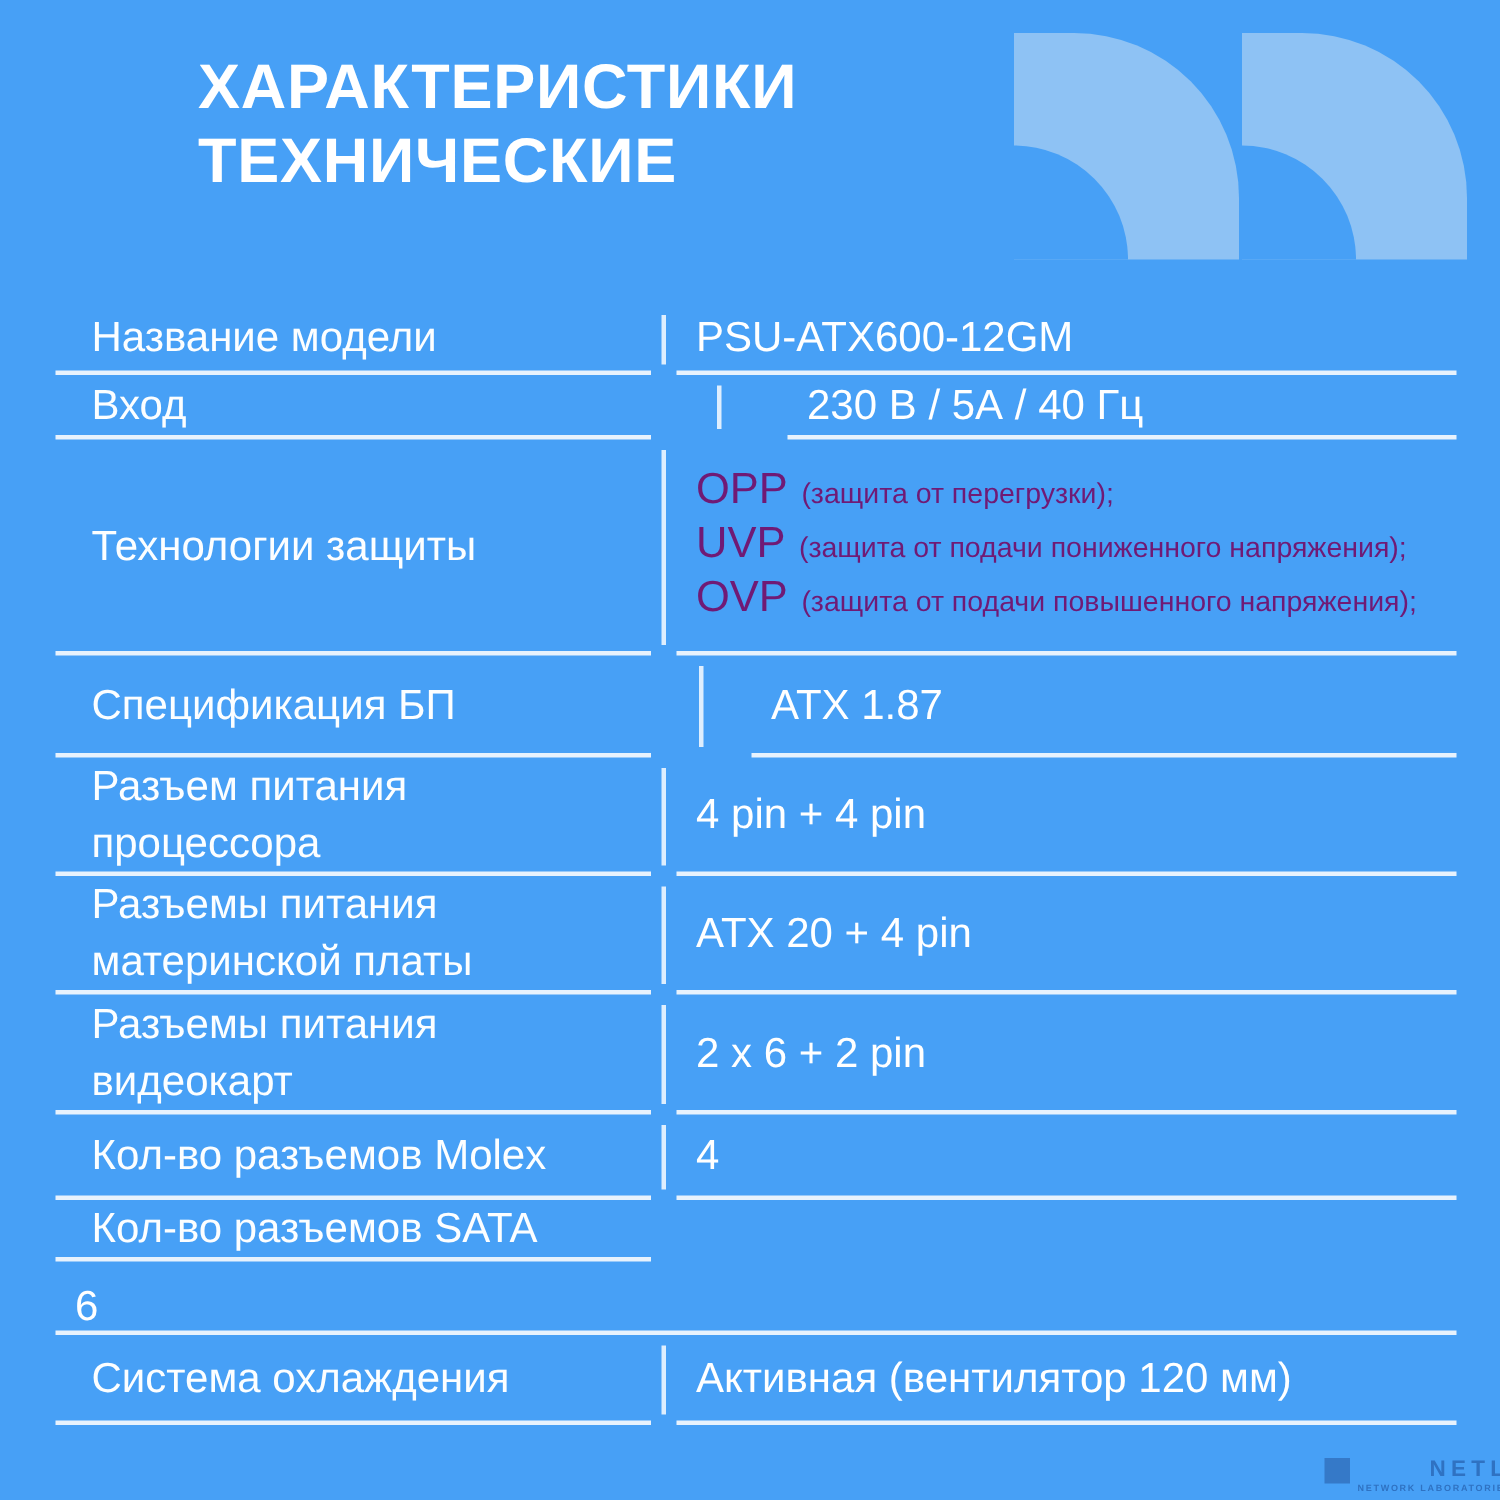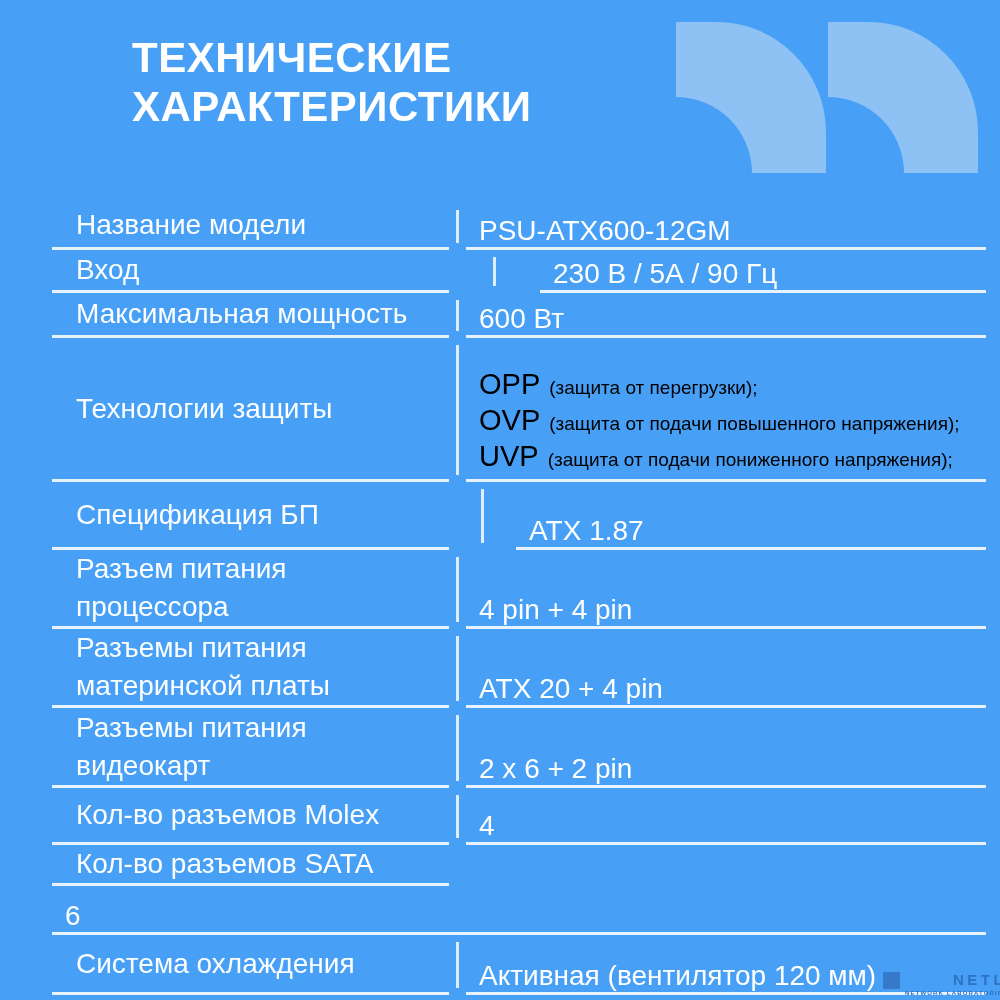--- a/index.html
+++ b/index.html
@@ -20,54 +20,54 @@
     position:absolute;top:22px;width:150px;height:151px;
     background:#8ec2f4;border-top-right-radius:110px;
   }
   .decor .notch{
     position:absolute;left:0;bottom:0;width:76px;height:76px;
     background:#47a0f6;border-top-right-radius:100%;
   }
   .d1{left:676px;}
   .d2{left:828px;}
   
-  .spec-table{position:absolute;left:52px;top:203px;width:934px;}
+  .spec-table{position:absolute;left:37px;top:203px;width:934px;}
   .row{display:flex;align-items:stretch;box-sizing:border-box;}
   .cell{
     border-bottom:3px solid #e7f2fd;
     display:flex;align-items:center;box-sizing:border-box;
   }
   .cell.left{width:397px;padding:0 40px 0 24px;}
-  .cell.right{flex:1;padding:0 0 0 13px;align-items:flex-end;}
+  .cell.right{flex:1;padding:0 0 0 13px;}
   .tick{width:3px;background:rgba(255,255,255,.82);margin:7px;}
   .label{color:#fcfeff;font-size:28px;line-height:38px;white-space:pre-line;}
   .value{color:#ffffff;font-size:28px;}
   .prot-wrap{padding:3px 0;}
-  .prot{display:flex;align-items:baseline;gap:9px;color:#000000;line-height:33px;}
+  .prot{display:flex;align-items:baseline;gap:9px;color:#701a75;line-height:33px;}
   .acr{font-size:29px;}
   .note{font-size:19px;}
   
   .logo{position:absolute;left:883px;top:971px;}
   .logo-row{display:flex;align-items:center;gap:5px;}
   .logo-square{width:17px;height:17px;background:#3579c8;}
   .logo-text{color:#2f72c2;font-weight:bold;font-size:15px;letter-spacing:3.5px;line-height:17px;margin-left:48px;}
   .logo-tm{color:#2f72c2;font-size:7px;vertical-align:top;font-weight:bold;}
   .logo-tagline{
     color:#2f72c2;font-size:6px;letter-spacing:1.15px;margin-top:1px;margin-left:22px;
     white-space:nowrap;font-weight:bold;
   }
 </style>
 </head>
 <body>
 
 <div class="canvas">
 
   <div class="title">
+    <span>ХАРАКТЕРИСТИКИ</span>
     <span>ТЕХНИЧЕСКИЕ</span>
-    <span>ХАРАКТЕРИСТИКИ</span>
   </div>
 
   <div class="decor d1">
     <div class="notch"></div>
   </div>
   <div class="decor d2">
     <div class="notch"></div>
   </div>
 
   <div class="spec-table">
@@ -79,50 +79,41 @@
         <div class="cell right">
           <span class="value">PSU-ATX600-12GM</span>
         </div>
       </div>
       <div class="row" style="min-height: 43px; gap: 37px;">
         <div class="cell left">
           <span class="label">Вход</span>
         </div>
         <div class="tick"></div>
         <div class="cell right">
-          <span class="value">230 В / 5А / 90 Гц</span>
-        </div>
-      </div>
-      <div class="row" style="min-height: 45px;">
-        <div class="cell left">
-          <span class="label">Максимальная мощность</span>
-        </div>
-        <div class="tick"></div>
-        <div class="cell right">
-          <span class="value">600 Вт</span>
+          <span class="value">230 В / 5А / 40 Гц</span>
         </div>
       </div>
       <div class="row" style="min-height: 144px;">
         <div class="cell left">
           <span class="label">Технологии защиты</span>
         </div>
         <div class="tick"></div>
         <div class="cell right">
           <div class="prot-wrap">
             <div class="prot">
               <span class="acr">OPP</span>
               <span class="note">(защита от перегрузки);</span>
             </div>
             <div class="prot">
+              <span class="acr">UVP</span>
+              <span class="note">(защита от подачи пониженного напряжения);</span>
+            </div>
+            <div class="prot">
               <span class="acr">OVP</span>
               <span class="note">(защита от подачи повышенного напряжения);</span>
-            </div>
-            <div class="prot">
-              <span class="acr">UVP</span>
-              <span class="note">(защита от подачи пониженного напряжения);</span>
             </div>
           </div>
         </div>
       </div>
       <div class="row" style="min-height: 68px; gap: 25px;">
         <div class="cell left">
           <span class="label">Спецификация БП</span>
         </div>
         <div class="tick"></div>
         <div class="cell right">

